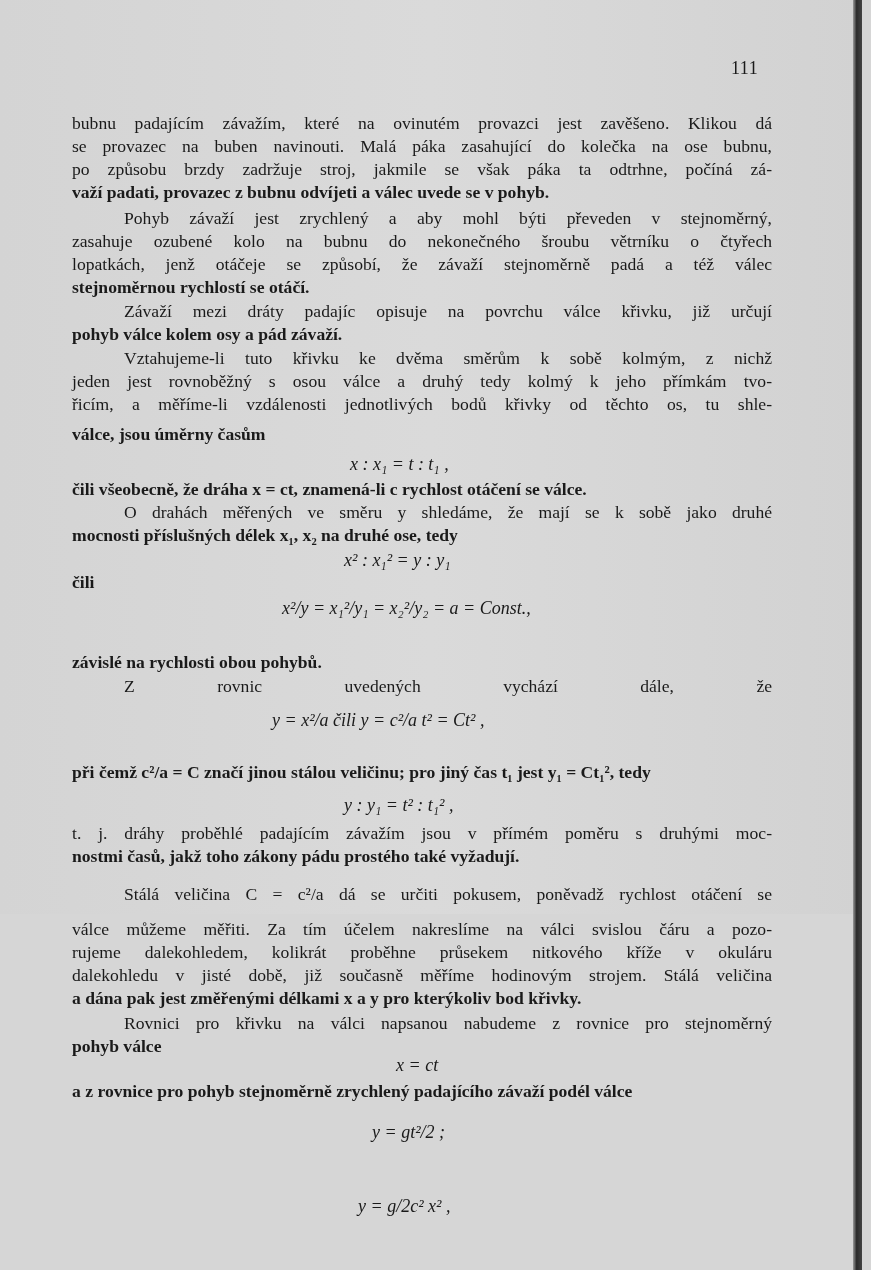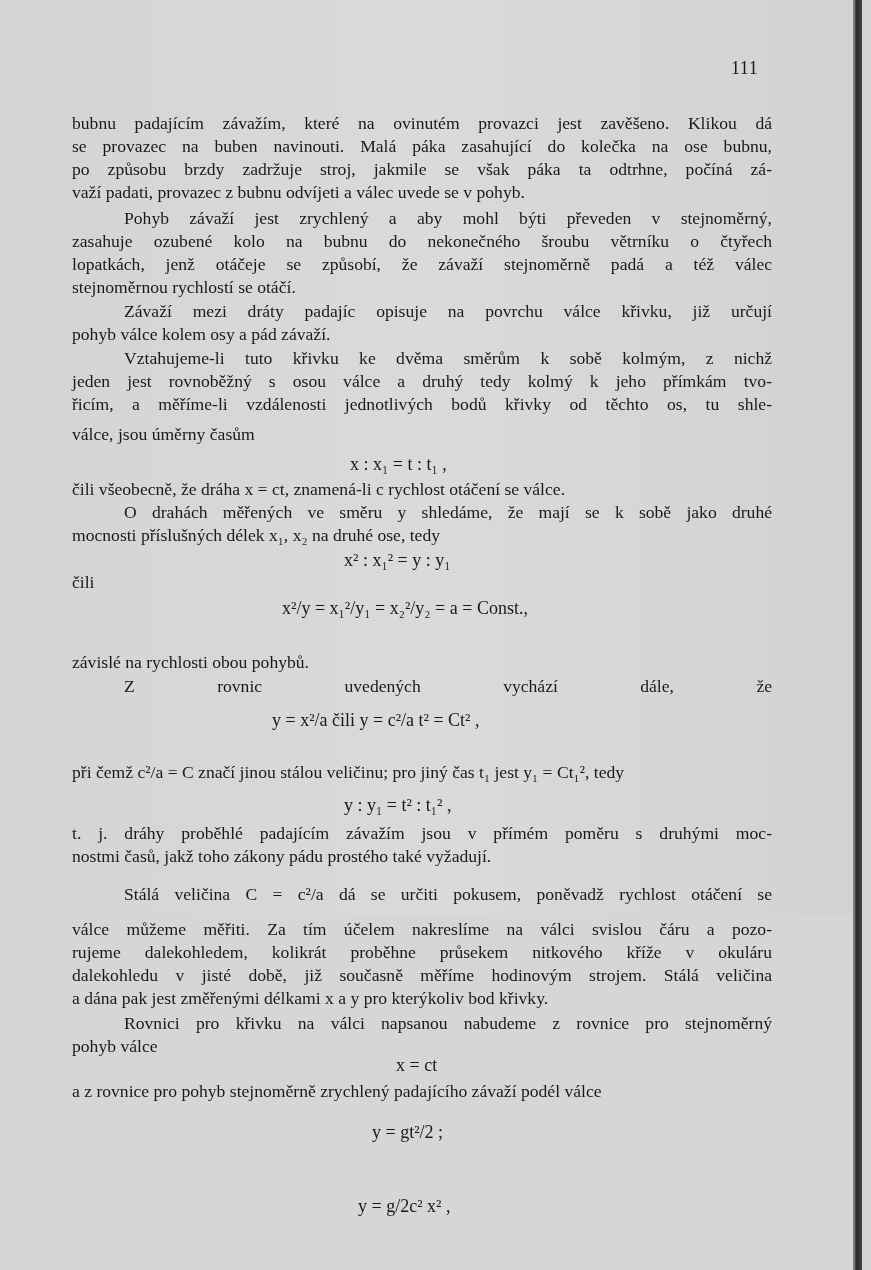--- a/index.html
+++ b/index.html
@@ -20,23 +20,23 @@
   }
   .pnum {
     position:absolute; left:731px; top:58px; font-size:18px; letter-spacing:0.5px;
   }
   .line {
     position:absolute; left:64px; width:700px; font-size:17.6px; line-height:22px;
     white-space:nowrap; text-align:justify; text-align-last:justify;
     transform-origin:left top;
     margin-left:8px;
   }
-  .line.last { text-align-last:left; }
+  .line.last { text-align-last:left;font-weight:bold; }
   .ind { left:116px; width:648px; }
-  i, .m { }
+  i, .m { font-style:italic; }
   .eq { position:absolute; font-size:18px; white-space:nowrap; }
 </style>
 </head>
 <body>
 
 <div class="page">
   <div class="edge"></div>
   <div class="pnum">111</div>
 
   <div class="line" style="top:112px">bubnu padajícím závažím, které na ovinutém provazci jest zavěšeno. Klikou dá</div>

